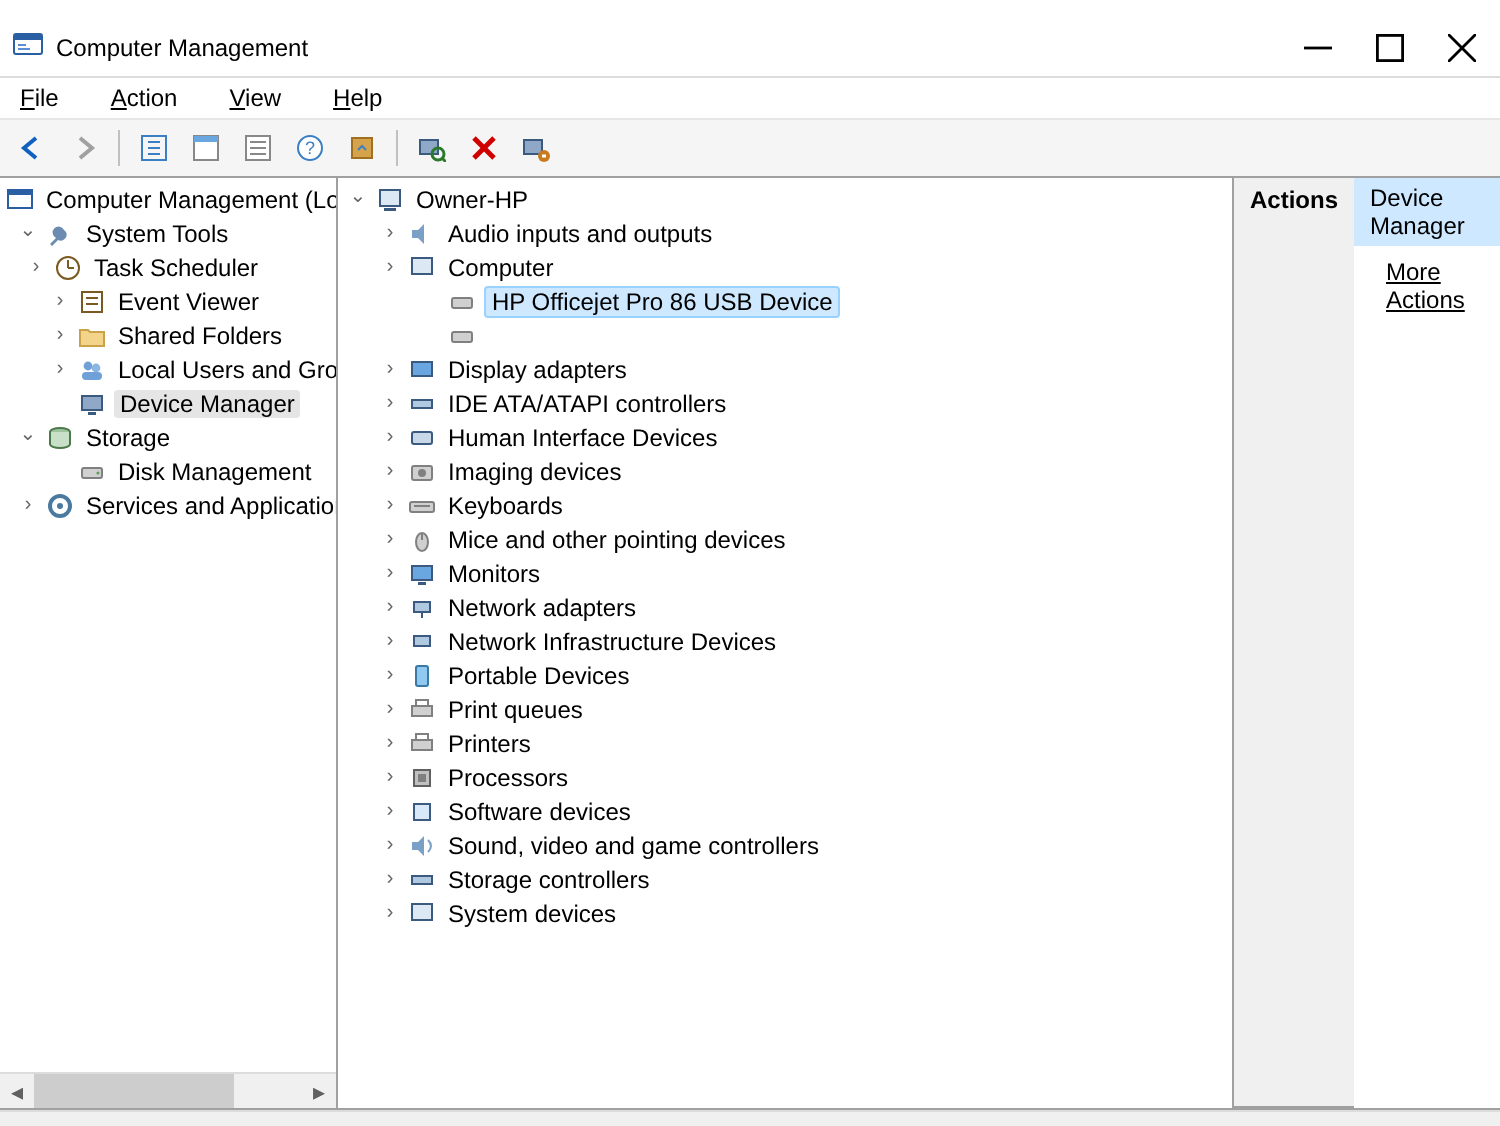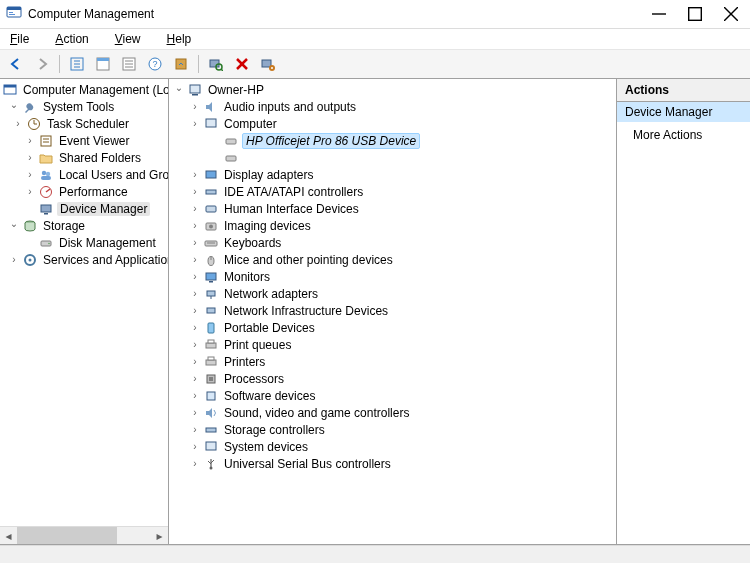--- a/index.html
+++ b/index.html
@@ -12,20 +12,21 @@
     width: 750px;
     height: 563px;
     overflow: hidden;
   }
   .titlebar {
     height: 28px;
     display: flex;
     align-items: center;
     padding: 0 6px;
     border-bottom: 1px solid #dcdcdc;
+    margin-top: 10px;
   }
   .titlebar .app-icon svg { width: 16px; height: 16px; }
   .titlebar .title { margin-left: 6px; flex: 1; }
   .winbtns { display: flex; gap: 22px; padding-right: 6px; }
   .winbtn { width: 14px; height: 14px; display: flex; align-items: center; justify-content: center; }
   .menubar {
     height: 20px;
     display: flex;
     align-items: center;
     gap: 18px;
@@ -80,52 +81,52 @@
   .left-scroll .track { flex:1; display:flex; align-items:center; }
   .mid-pane {
     flex: 1;
     border-right: 1px solid #a0a0a0;
     overflow: hidden;
     background: #fff;
   }
   .right-pane {
     width: 133px;
     display: flex;
-    flex-direction: column;
+    flex-direction: row;
     background: #fff;
   }
   .actions-hdr {
     background: #f0f0f0;
     border-bottom: 1px solid #a0a0a0;
     padding: 4px 8px;
     font-weight: 600;
   }
   .actions-body { padding: 0; }
   .actions-cat {
     background: #cde8ff;
     padding: 3px 8px;
   }
-  .actions-more { padding: 6px 16px; }
+  .actions-more { padding: 6px 16px; text-decoration: underline; }
   .tree { padding: 2px 0 2px 0; white-space: nowrap; }
   .node { display: flex; align-items: center; height: 17px; }
   .twisty {
     width: 12px; height: 12px;
     display: inline-flex; align-items:center; justify-content:center;
     margin-right: 2px;
     color: #666;
     font-size: 10px;
     flex-shrink:0;
   }
   .twisty.open::before { content: "⌄"; transform: translateY(-2px); }
   .twisty.closed::before { content: "›"; }
   .twisty.none::before { content: ""; }
   .ico { width:16px; height:16px; display:inline-flex; align-items:center; justify-content:center; margin-right:3px; flex-shrink:0; }
   .ico svg { width:14px; height:14px; }
   .lbl { padding: 0 2px; }
-  .lbl.sel-blue { background:#cde8ff; border:1px solid #99d1ff; border-radius:2px; padding:0 3px;font-style:italic; }
+  .lbl.sel-blue { background:#cde8ff; border:1px solid #99d1ff; border-radius:2px; padding:0 3px; }
   .lbl.sel-gray { background:#e5e5e5; border-radius:2px; padding:0 3px; }
   .statusbar {
     height: 22px;
     background: #f0f0f0;
     border-top: 1px solid #dcdcdc;
   }
 </style>
 </head>
 <body>
 
@@ -293,30 +294,20 @@
         <span class="ico">
             <svg viewBox="0 0 14 14">
               <circle cx="5" cy="5" r="2.2" fill="#6fa0d8"></circle>
               <circle cx="9" cy="6" r="2.2" fill="#8bb6e4"></circle>
               <rect x="2" y="8" width="10" height="4" rx="2" fill="#6fa0d8"></rect>
             </svg>
           </span>
         <span class="lbl">Local Users and Groups</span>
       </div>
       <div class="node" style="padding-left:24px">
-        <span class="twisty closed"></span>
-        <span class="ico">
-            <svg viewBox="0 0 14 14">
-              <circle cx="7" cy="7" r="5.5" fill="none" stroke="#c04040"></circle>
-              <line x1="7" y1="7" x2="11" y2="4" stroke="#c04040" stroke-width="1.5"></line>
-            </svg>
-          </span>
-        <span class="lbl">Performance</span>
-      </div>
-      <div class="node" style="padding-left:24px">
         <span class="twisty none"></span>
         <span class="ico">
             <svg viewBox="0 0 14 14">
               <rect x="2" y="3" width="10" height="7" fill="#8fa8c8" stroke="#3a5a80"></rect>
               <rect x="5" y="11" width="4" height="1.5" fill="#3a5a80"></rect>
             </svg>
           </span>
         <span class="lbl sel-gray">Device Manager</span>
       </div>
       <div class="node" style="padding-left:8px">
@@ -560,32 +551,20 @@
           <span class="lbl">Storage controllers</span>
         </div>
       <div class="node" style="padding-left:20px">
           <span class="twisty closed"></span>
           <span class="ico">
             <svg viewBox="0 0 14 14">
               <rect x="2" y="2" width="10" height="8" fill="#dce8f4" stroke="#3a5a80"></rect>
             </svg>
           </span>
           <span class="lbl">System devices</span>
-        </div>
-      <div class="node" style="padding-left:20px">
-          <span class="twisty closed"></span>
-          <span class="ico">
-            <svg viewBox="0 0 14 14">
-              <circle cx="7" cy="11" r="1.5" fill="#606060"></circle>
-              <line x1="7" y1="11" x2="7" y2="2" stroke="#606060" stroke-width="1.2"></line>
-              <line x1="7" y1="7" x2="4" y2="4" stroke="#606060"></line>
-              <line x1="7" y1="6" x2="10" y2="3" stroke="#606060"></line>
-            </svg>
-          </span>
-          <span class="lbl">Universal Serial Bus controllers</span>
         </div>
     </div>
   </div>
 
   <div class="right-pane">
     <div class="actions-hdr">Actions</div>
     <div class="actions-body">
       <div class="actions-cat">Device Manager</div>
       <div class="actions-more">More Actions</div>
     </div>

